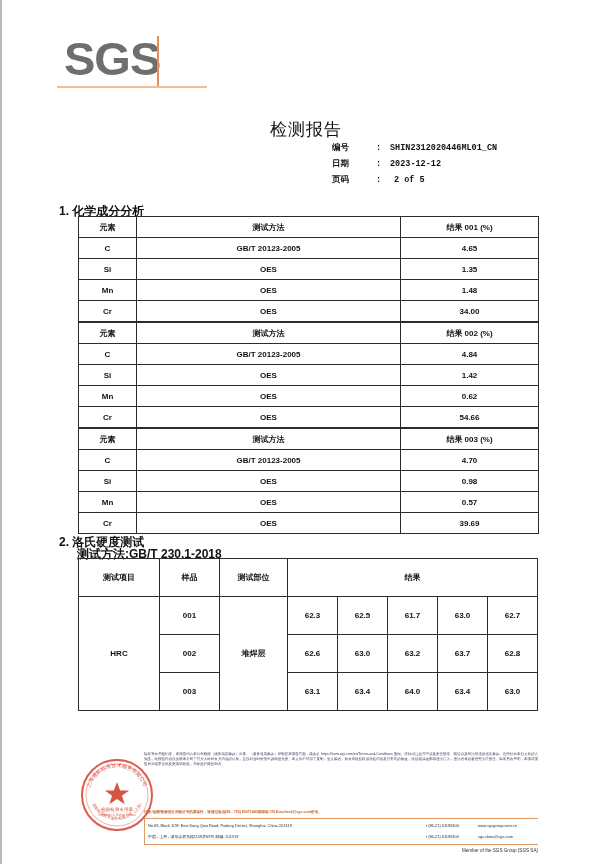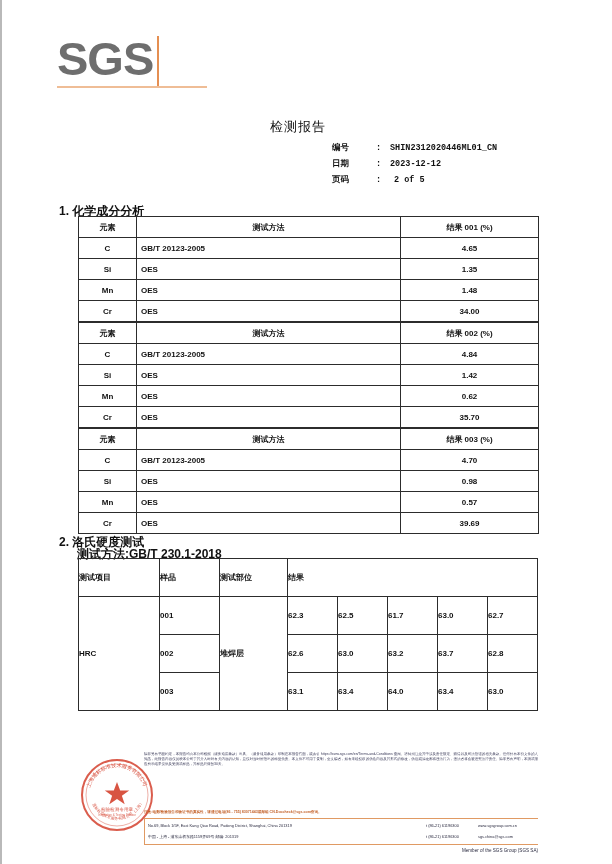--- a/index.html
+++ b/index.html
@@ -28,40 +28,40 @@
     width: 120px; height: 58px;
   }
   .logo-text {
     font-family: "Liberation Sans", sans-serif;
     font-size: 47px;
     font-weight: bold;
     color: #6e6e6e;
     letter-spacing: -1px;
     line-height: 50px;
     position: absolute;
-    left: 0; top: 0;
+    left: 7px; top: 0;
   }
   .logo-vline {
     position: absolute;
     left: 100px; top: 2px;
     width: 1.5px; height: 52px;
     background: #e58f52;
   }
   .logo-hline {
     position: absolute;
     left: 0px; top: 52px;
     width: 150px; height: 1.5px;
     background: #efbd96;
   }
 
   
   .rep-title {
     position: absolute;
     left: 268px; top: 118px;
-    font-size: 13px;
+    font-size: 17px;
     font-weight: normal;
     color: #111;
     letter-spacing: 1px;
   }
   .meta {
     position: absolute;
     left: 330px; top: 140px;
     font-size: 8.5px;
     font-weight: bold;
     color: #111;
@@ -99,39 +99,40 @@
   table.chem.t2 { top: 322px; }
   table.chem.t3 { top: 428px; }
   table.chem td, table.chem th {
     border: 1px solid #2c2c2c;
     height: 21px;
     padding: 0 4px;
     font-weight: bold;
     vertical-align: middle;
   }
   table.chem .c-el    { width: 58px;  text-align: center; }
-  table.chem .c-meth  { width: 264px; text-align: left; }
+  table.chem .c-meth  { width: 264px; text-align: center; }
   table.chem .c-res   { width: 138px; text-align: center; }
   table.chem thead td { text-align: center; margin-top: 41px; }
   table.chem thead .c-meth { text-align: center; }
 
   
   table.hard {
     position: absolute;
     left: 76px; top: 558px;
     width: 460px;
     border-collapse: collapse;
     font-size: 8px;
     color: #111;
     table-layout: fixed;
   }
   table.hard td {
     border: 1px solid #2c2c2c;
     padding: 0 0;
     font-weight: bold;
+    text-align: center;
     vertical-align: middle;
   }
   table.hard .hh { height: 38px; }
   table.hard .hr { height: 38px; }
   table.hard .w-item { width: 81px; }
   table.hard .w-samp { width: 60px; }
   table.hard .w-pos  { width: 68px; }
   table.hard .w-val  { width: 50px; }
 
   
@@ -300,21 +301,21 @@
         <td class="c-res">1.42</td>
       </tr>
       <tr>
         <td class="c-el">Mn</td>
         <td class="c-meth">OES</td>
         <td class="c-res">0.62</td>
       </tr>
       <tr>
         <td class="c-el">Cr</td>
         <td class="c-meth">OES</td>
-        <td class="c-res">35.70</td>
+        <td class="c-res">54.66</td>
       </tr>
     </tbody>
   </table>
 
   <table class="chem t3">
     <thead>
       <tr>
         <td class="c-el">元素</td>
         <td class="c-meth">测试方法</td>
         <td class="c-res">结果 003 (%)</td>

